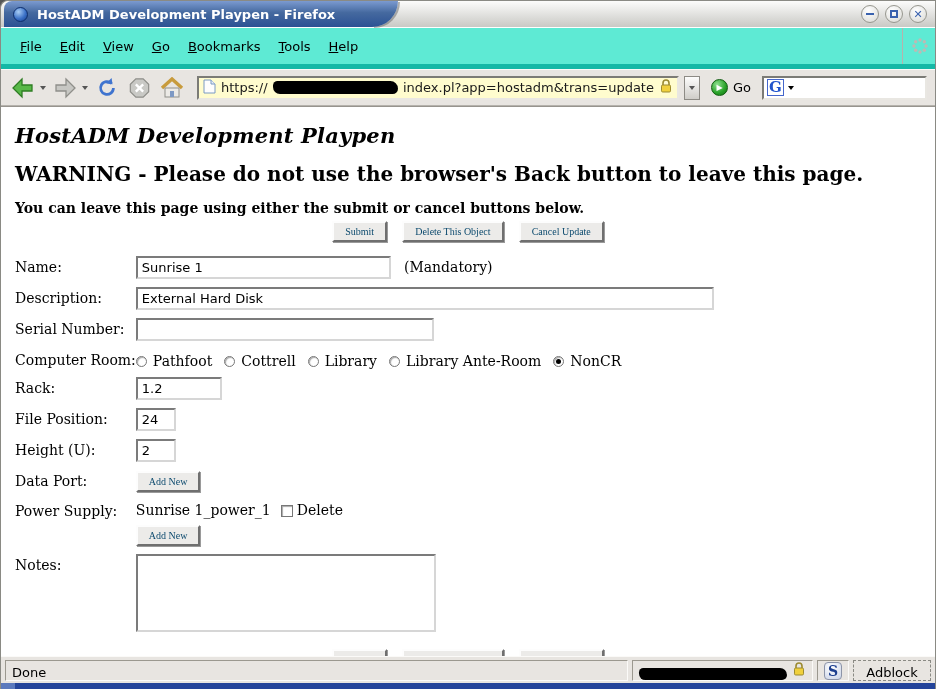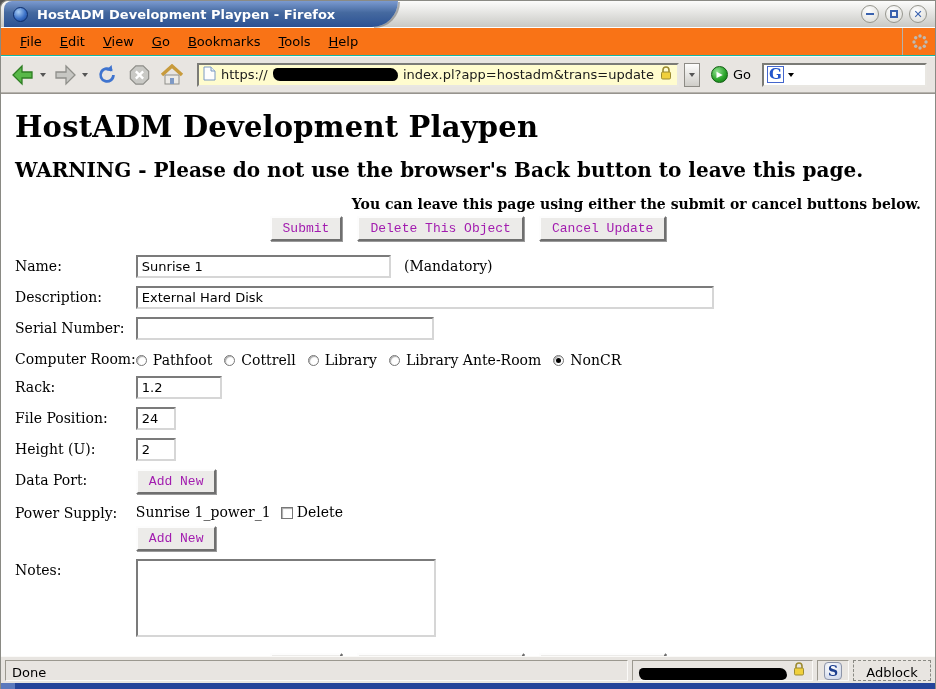--- a/index.html
+++ b/index.html
@@ -43,22 +43,22 @@
     background:radial-gradient(circle at 40% 30%, #ffffff, #d9d9d4);
     display:flex;align-items:center;justify-content:center;
     color:#3a62ae;font-size:11px;line-height:1;cursor:default;
   }
   .winbtn .bar{width:8px;height:2px;background:#3a62ae;}
   .winbtn .box{width:8px;height:8px;border:2px solid #3a62ae;}
   .winbtn .x{font-weight:bold;font-size:11px;}
 
   
   .menubar{
-    height:29px;flex:none;background:#f97316;border-top:1px solid #fff;
-    border-bottom:1px solid #14b8a6;
+    height:42px;flex:none;background:#5eead4;border-top:1px solid #fff;
+    border-bottom:5px solid #14b8a6;
     display:flex;align-items:center;padding-left:10px;
   }
   .menu-item{
     display:inline-block;font-size:13px;color:#000;padding:4px 9px;cursor:default;
   }
   .menu-item::first-letter{ text-decoration:underline; }
   .throbber{
     margin-left:auto;margin-right:6px;border-left:1px solid #b5b2ac;
     padding-left:8px;height:100%;display:flex;align-items:center;
   }
@@ -98,26 +98,26 @@
     display:flex;align-items:center;padding:0 3px;gap:2px;
   }
   .g-logo{font-family:"DejaVu Serif",serif;font-weight:bold;color:#2255cc;font-size:15px;line-height:1;border:1px solid #4466cc;padding:0 1px;background:#fff;}
   .search-input{border:none;outline:none;flex:1;min-width:0;font-size:13px;background:transparent;}
 
   
   .content{
     flex:1;background:#fff;overflow:hidden;border-top:1px solid #97948e;
   }
   .page{padding:4px 14px 0 14px;font-family:"DejaVu Serif",serif;color:#000;}
-  .page h1{font-size:29px;margin:12px 0 14px 0;letter-spacing:.2px;}
+  .page h1{font-size:21px;margin:12px 0 14px 0;letter-spacing:.2px;font-style:italic;}
   .page h2{font-size:20px;margin:4px 0 14px 0;}
-  .instruction{font-size:14px;font-weight:bold;margin:0 0 4px 0;text-align:right;}
+  .instruction{font-size:14px;font-weight:bold;margin:0 0 4px 0;}
   .btn-row{text-align:center;margin:4px 0 10px 0;}
   .pbtn{
-    font-family:Liberation Mono, monospace;font-size:13px;color:#a21caf;
+    font-family:Liberation Serif, serif;font-size:10px;color:#0c4a6e;
     background:#ecebe9;padding:3px 11px;margin:0 5px;
     border:2px solid;border-color:#fdfdfd #6f6f6f #6f6f6f #fdfdfd;
     box-shadow:1px 1px 0 #9a9a9a;cursor:default;
   }
   .form-table{border-collapse:collapse;margin-top:8px;}
   .form-table td{vertical-align:top;padding:4px 0;}
   .form-table td.lbl{width:112px;font-size:14px;padding-top:7px;white-space:nowrap;margin-left:16px;}
   .pinput,.ptextarea{
     font-family:"DejaVu Sans",sans-serif;font-size:13px;color:#000;background:#fff;
     border:2px solid;border-color:#7b7b7b #d6d6d6 #d6d6d6 #7b7b7b;

